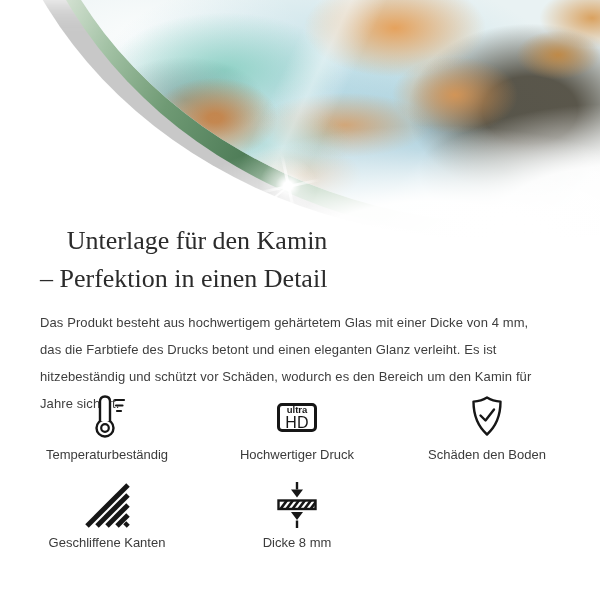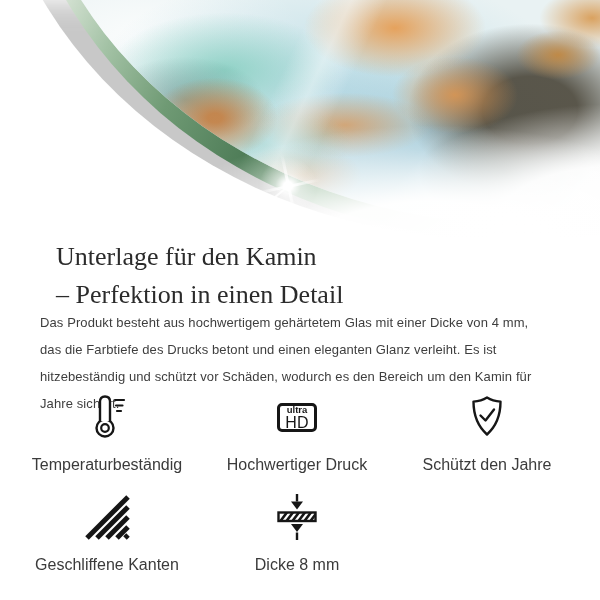--- a/index.html
+++ b/index.html
@@ -59,33 +59,33 @@
     background:linear-gradient(to right, rgba(255,255,255,0), #fff 48%, #fff 52%, rgba(255,255,255,0)); }
   .sparkle::after { content:""; position:absolute; top:2px; left:33.5px; height:66px; width:3px;
     background:linear-gradient(to bottom, rgba(255,255,255,0), #fff 48%, #fff 52%, rgba(255,255,255,0)); }
   .sparkle .core { position:absolute; inset:0;
     background:radial-gradient(circle at 50% 50%, rgba(255,255,255,1) 0 9%, rgba(255,255,255,0.45) 26%, rgba(255,255,255,0) 58%); }
   .sparkle .ray { position:absolute; left:-112px; top:33.5px; width:148px; height:2px;
     transform-origin:100% 50%; transform:rotate(-27deg);
     background:linear-gradient(to left, rgba(255,255,255,0.9), rgba(255,255,255,0)); }
 
   
-  .page-title { position:absolute; left:40px; top:222px; margin:16px;
+  .page-title { position:absolute; left:40px; top:222px; margin:0;
     font-family:"Liberation Serif", serif; font-weight:400;
-    font-size:26px; line-height:38px; color:#2b2b2b; }
+    font-size:26px; line-height:38px; color:#2b2b2b;text-align:right; }
   .description { position:absolute; left:40px; top:309px; width:512px; margin:0;
     font-size:13px; line-height:27px; color:#3e3e3e; letter-spacing:0.1px; }
 
   
   .features { position:absolute; left:0; right:0; top:392px;
     display:grid; grid-template-columns:1fr 1fr 1fr; row-gap:18px;
     padding:0 18px 0 12px; }
   .feature { display:flex; flex-direction:column; align-items:center; }
   .icon-wrap { height:50px; display:flex; align-items:center; justify-content:center; }
-  .feature-label { margin-top:14px; font-size:16px; color:#3b3b3b; text-align:right; }
+  .feature-label { margin-top:5px; font-size:13px; color:#3b3b3b; text-align:right; }
 
   .icon-ultrahd { width:40px; height:29px; border:3px solid #161616; border-radius:5px;
     display:flex; flex-direction:column; align-items:center; justify-content:center; color:#161616; }
   .icon-ultrahd .u  { font-size:9.5px; font-weight:700; line-height:10px; }
   .icon-ultrahd .hd { font-size:16px; font-weight:400; line-height:15px; letter-spacing:0.2px; }
   svg.icon { display:block; }
 </style>
 </head>
 <body>
 
@@ -133,21 +133,21 @@
       <div class="feature-label">Hochwertiger Druck</div>
     </div>
 
     <div class="feature">
       <div class="icon-wrap">
         <svg class="icon" width="46" height="46" viewBox="0 0 46 46" fill="none" stroke="#161616" stroke-width="2.4" stroke-linejoin="round">
           <path d="M23 3.5 C27 6 32 7.3 36.5 7.6 C36.5 20 32 32.5 23 40.5 C14 32.5 9.5 20 9.5 7.6 C14 7.3 19 6 23 3.5 Z"></path>
           <path d="M16.5 21.5 L21.5 26.5 L30 15.5" stroke-linecap="round"></path>
         </svg>
       </div>
-      <div class="feature-label">Schützt den Jahre</div>
+      <div class="feature-label">Schäden den Boden</div>
     </div>
 
 
     <div class="feature">
       <div class="icon-wrap">
         <svg class="icon" width="46" height="46" viewBox="0 0 46 46" stroke="#161616" stroke-width="5">
           <path d="M3 44 L44 3"></path>
           <path d="M13 44 L44 13"></path>
           <path d="M23 44 L44 23"></path>
           <path d="M33 44 L44 33"></path>

